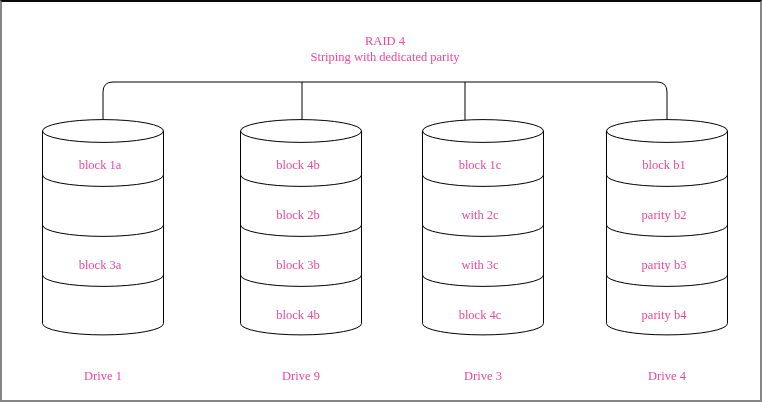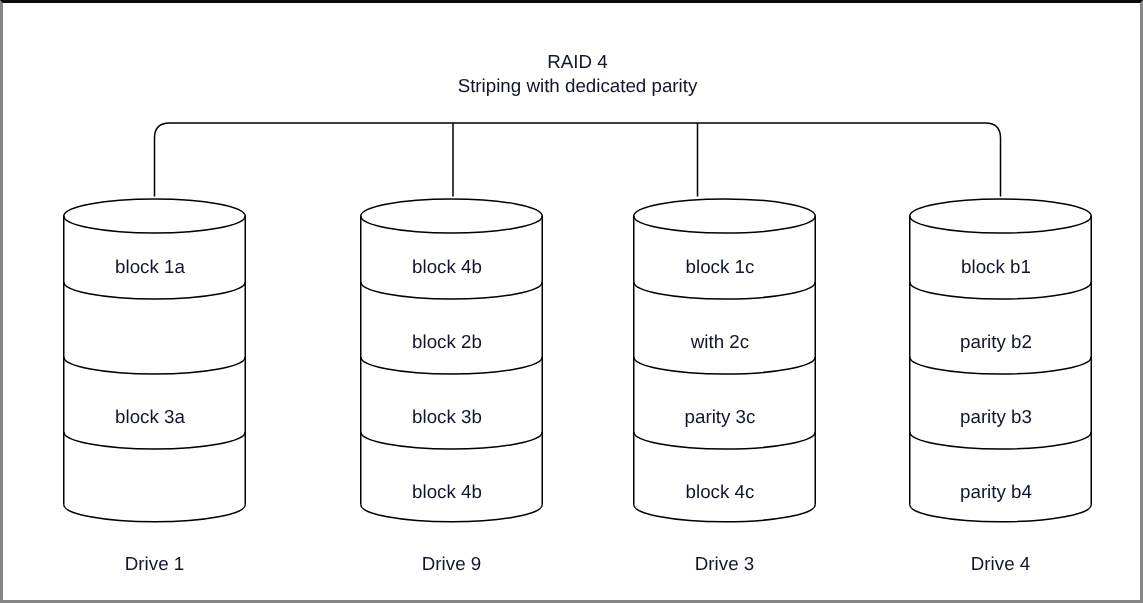--- a/index.html
+++ b/index.html
@@ -10,42 +10,42 @@
   .screen {
     position: relative;
     width: 762px;
     height: 402px;
     box-sizing: border-box;
     background: #ffffff;
     border-top: 2px solid #0a0a0a;
     border-left: 2px solid #868686;
     border-right: 2px solid #868686;
     border-bottom: 2px solid #868686;
-    font-family: Liberation Sans, sans-serif;
-    color: #0f172a;
+    font-family: Liberation Serif, serif;
+    color: #ec4899;
     overflow: hidden;
   }
   .title-block {
     position: absolute;
     left: 101px;
     top: 31px;
     width: 564px;
     text-align: center;
     font-size: 12.5px;
     line-height: 16px;
     white-space: nowrap;
   }
   svg.connector {
     position: absolute;
     left: 0;
     top: 0;
   }
   .drive {
     position: absolute;
-    top: 130px;
+    top: 117px;
     width: 116px;
     height: 216px;
   }
   .drive svg {
     position: absolute;
     left: 0;
     top: 0;
     overflow: visible;
   }
   .block-label {
@@ -124,21 +124,21 @@
     <svg width="122" height="216" viewBox="0 0 122 216">
       <ellipse cx="61" cy="12" rx="60.5" ry="11.4" fill="#ffffff" stroke="#000000" stroke-width="1"></ellipse>
       <path d="M0.5,12 V204.5 M121.5,12 V204.5" fill="none" stroke="#000000" stroke-width="1"></path>
       <path d="M0.5,56 A60.5,11.4 0 0 0 121.5,56" fill="none" stroke="#000000" stroke-width="1"></path>
       <path d="M0.5,106 A60.5,11.4 0 0 0 121.5,106" fill="none" stroke="#000000" stroke-width="1"></path>
       <path d="M0.5,156 A60.5,11.4 0 0 0 121.5,156" fill="none" stroke="#000000" stroke-width="1"></path>
       <path d="M0.5,204.5 A60.5,11.4 0 0 0 121.5,204.5" fill="none" stroke="#000000" stroke-width="1"></path>
     </svg>
     <div class="block-label b1">block 1c</div>
     <div class="block-label b2">with 2c</div>
-    <div class="block-label b3">parity 3c</div>
+    <div class="block-label b3">with 3c</div>
     <div class="block-label b4">block 4c</div>
   </div>
 
   <div class="drive d4">
     <svg width="122" height="216" viewBox="0 0 122 216">
       <ellipse cx="61" cy="12" rx="60.5" ry="11.4" fill="#ffffff" stroke="#000000" stroke-width="1"></ellipse>
       <path d="M0.5,12 V204.5 M121.5,12 V204.5" fill="none" stroke="#000000" stroke-width="1"></path>
       <path d="M0.5,56 A60.5,11.4 0 0 0 121.5,56" fill="none" stroke="#000000" stroke-width="1"></path>
       <path d="M0.5,106 A60.5,11.4 0 0 0 121.5,106" fill="none" stroke="#000000" stroke-width="1"></path>
       <path d="M0.5,156 A60.5,11.4 0 0 0 121.5,156" fill="none" stroke="#000000" stroke-width="1"></path>

